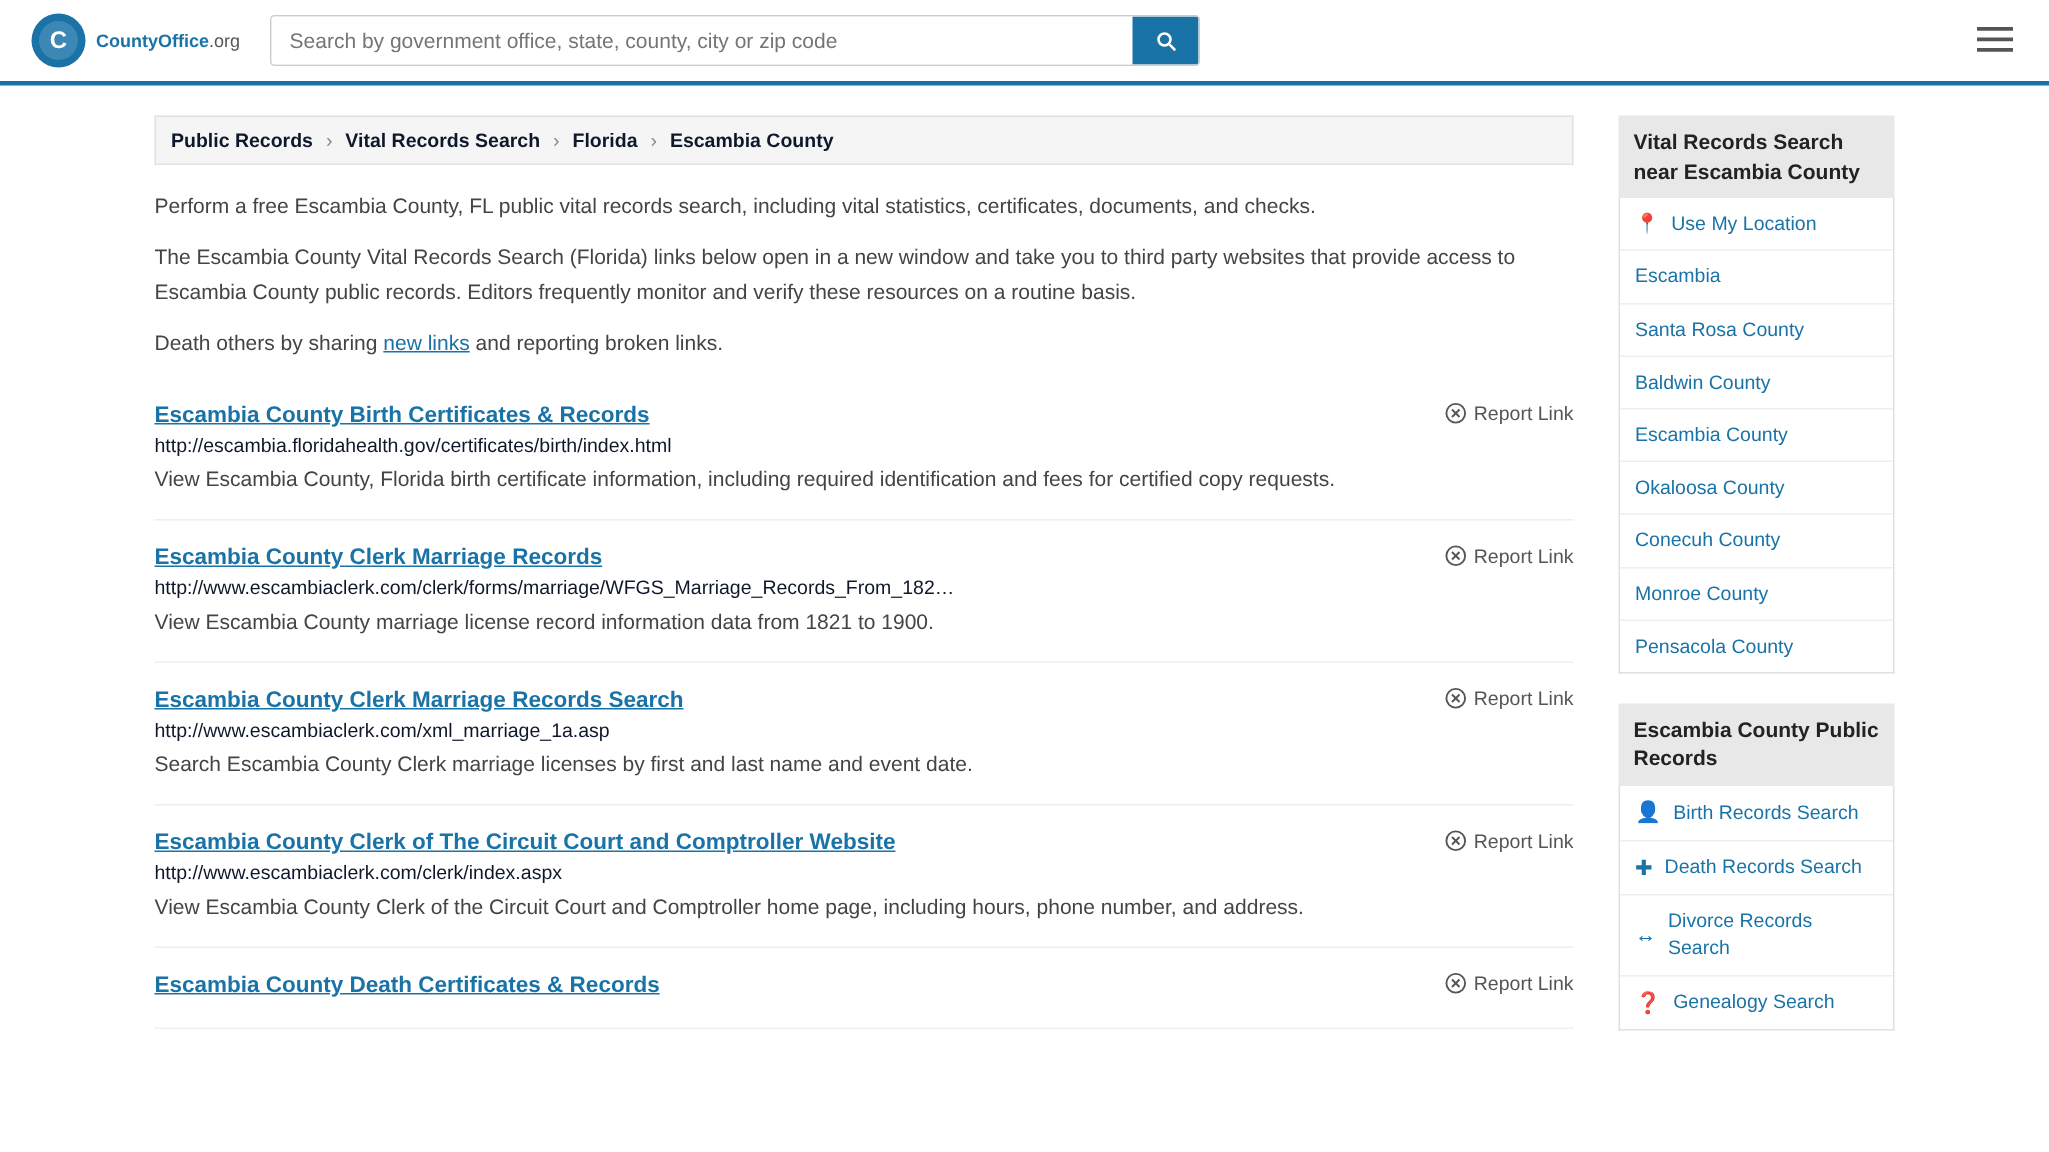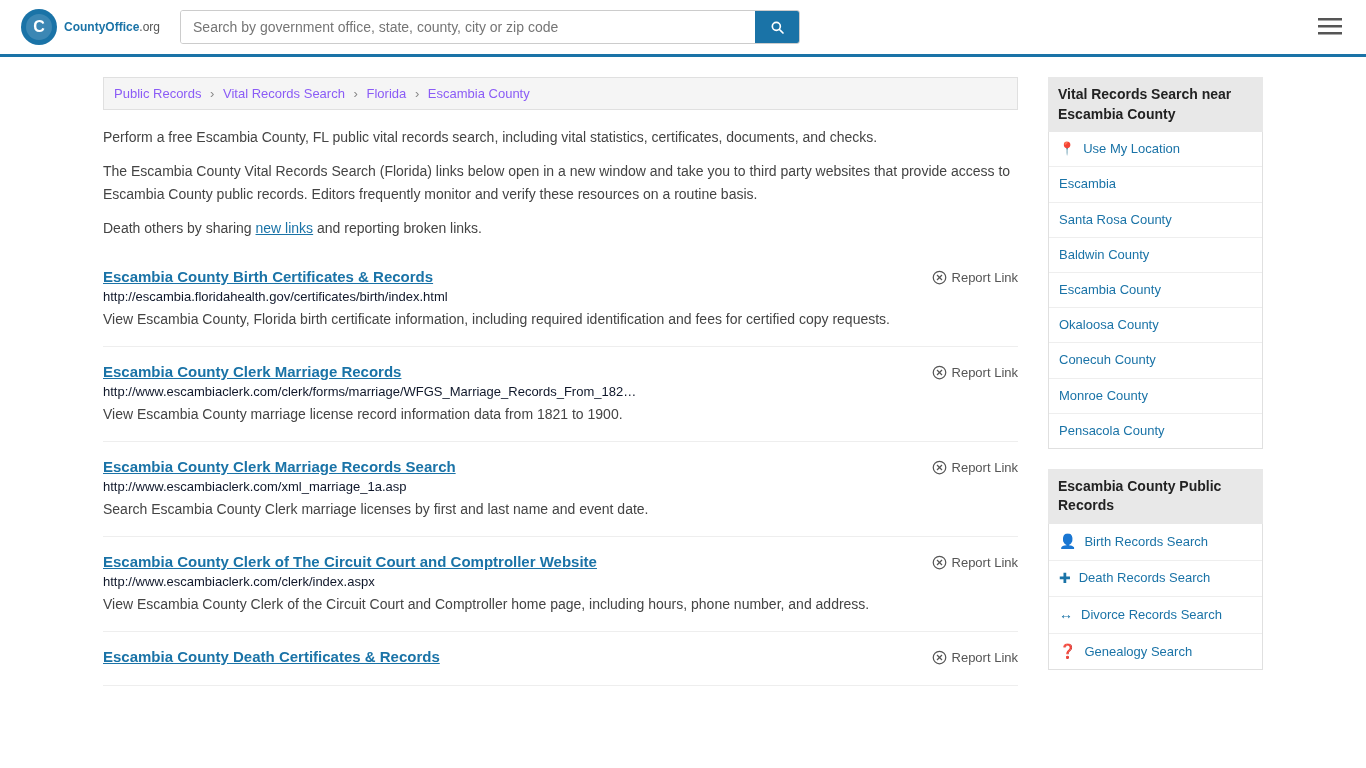--- a/index.html
+++ b/index.html
@@ -72,42 +72,42 @@
       max-width: 1200px;
       margin: 0 auto;
       padding: 20px 20px;
       display: flex;
       gap: 30px;
     }
     #content {
       flex: 1;
     }
     #sidebar {
-      width: 215px;
+      width: 184px;
       flex-shrink: 0;
     }
 
     
     #page-title {
       font-size: 22px;
       font-weight: bold;
       color: #222;
       margin-bottom: 14px;
     }
 
     
     #breadcrumb {
       font-size: 13px;
       color: #555;
       margin-bottom: 16px;
       padding: 8px 10px;
       background: #f5f5f5;
       border: 1px solid #e0e0e0;
     }
-    #breadcrumb a { color: #8b5cf6; text-decoration: none; }
+    #breadcrumb a { color: #0f172a; text-decoration: none; font-weight: bold; }
     #breadcrumb .sep { margin: 0 5px; color: #888; }
 
     
     .desc-text {
       font-size: 14px;
       line-height: 1.6;
       color: #444;
       margin-bottom: 12px;
     }
     .desc-text a { color: #1a73a7; text-decoration: underline; }
@@ -121,21 +121,21 @@
       font-size: 15px;
       font-weight: bold;
       color: #1a73a7;
       text-decoration: underline;
       cursor: pointer;
       display: inline;
     }
     .result-header {
       display: flex;
       justify-content: space-between;
-      align-items: flex-end;
+      align-items: flex-start;
       margin-bottom: 4px;
     }
     .report-link {
       display: flex;
       align-items: center;
       gap: 5px;
       font-size: 13px;
       color: #555;
       cursor: pointer;
       white-space: nowrap;

